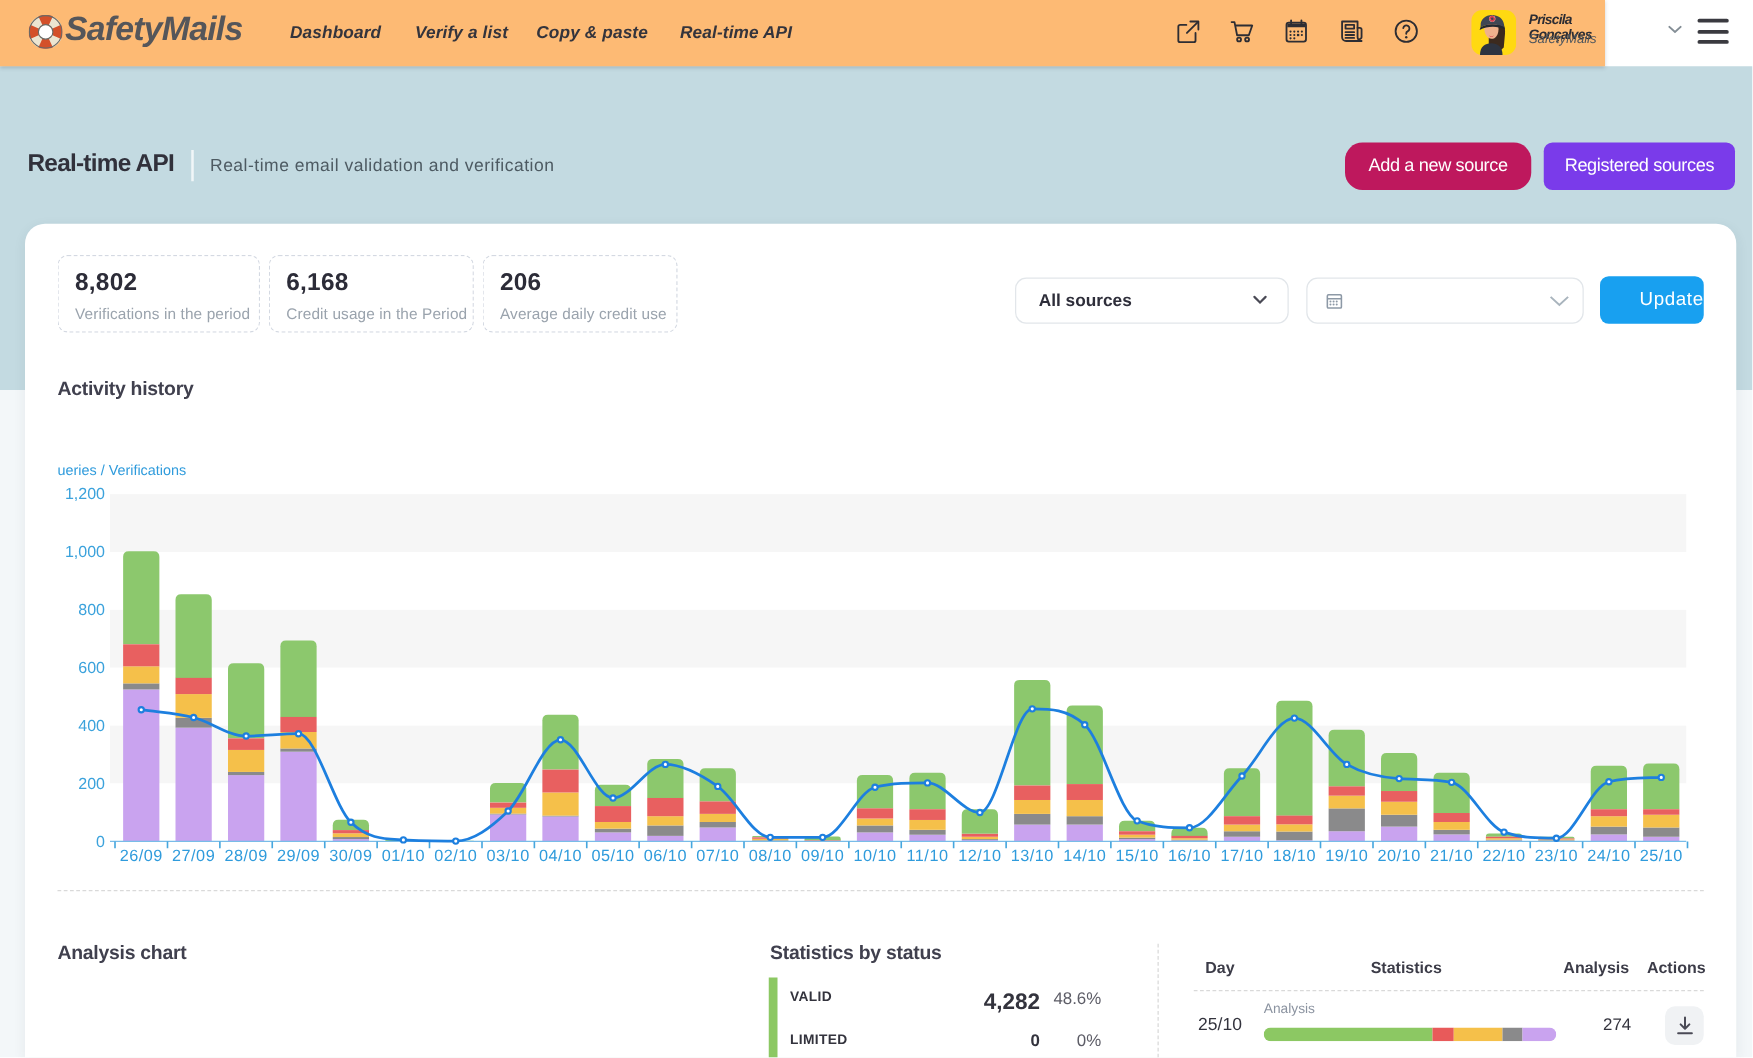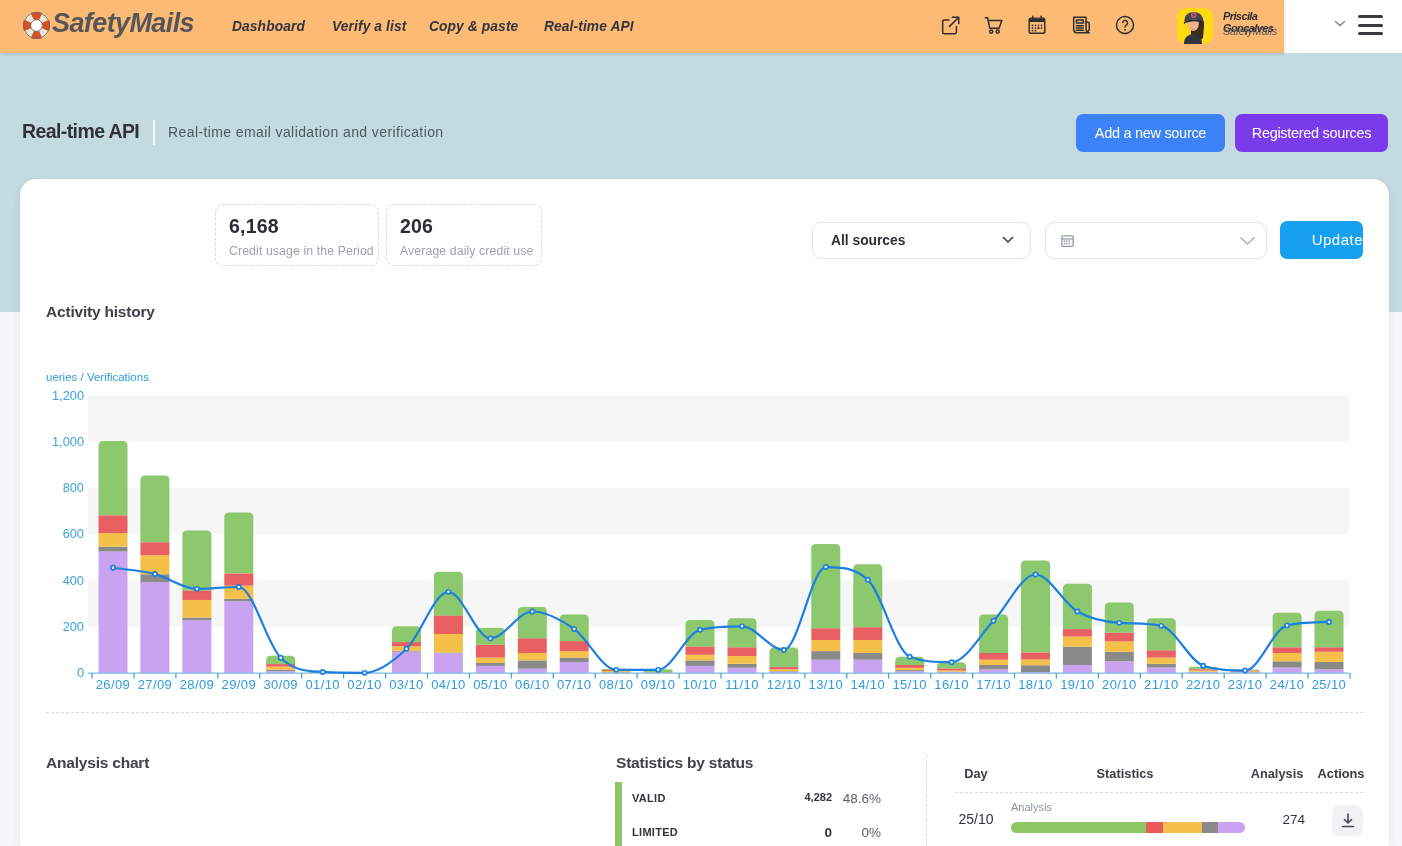--- a/index.html
+++ b/index.html
@@ -99,23 +99,27 @@
 <svg class="abs" style="left:1334px;top:20px;" width="12" height="7" viewBox="0 0 12 7">
       <path d="M1.5 1.5 L6 5.5 L10.5 1.5" fill="none" stroke="#848e96" stroke-width="1.6" stroke-linecap="round"></path>
     </svg>
 <div class="abs" style="left:1358px;top:15px;width:25px;height:3px;background:#3a3a40;border-radius:2px;"></div>
 <div class="abs" style="left:1358px;top:23.5px;width:25px;height:3px;background:#3a3a40;border-radius:2px;"></div>
 <div class="abs" style="left:1358px;top:32px;width:25px;height:3px;background:#3a3a40;border-radius:2px;"></div>
 </div>
 <div id="rt-title">Real-time API</div>
 <div class="abs" style="left:153px;top:120px;width:1.5px;height:25px;background:rgba(255,255,255,.75);z-index:3;"></div>
 <div id="rt-sub">Real-time email validation and verification</div>
-<div class="btn" style="left:1076px;width:149px;background:#3b82f6;">Add a new source</div>
+<div class="btn" style="left:1076px;width:149px;background:#be185d;border-radius:14px;">Add a new source</div>
 <div class="btn" style="left:1235px;width:153px;background:#7a3bea;">Registered sources</div>
 <div id="card">
+    <div class="sbox" style="left:26px;width:160px;">
+  <div class="snum">8,802</div>
+      <div class="slab">Verifications in the period</div>
+</div>
 <div class="sbox" style="left:195px;width:162px;">
   <div class="snum">6,168</div>
       <div class="slab">Credit usage in the Period</div>
 </div>
 <div class="sbox" style="left:366px;width:154px;">
   <div class="snum">206</div>
       <div class="slab">Average daily credit use</div>
 </div>
 <div class="fbox" style="left:792px;top:43px;width:217px;height:35px;">
   <div class="abs" style="left:18px;top:0;line-height:35px;font-size:13.8px;font-weight:bold;color:#2e2e3a;">All sources</div>
@@ -384,21 +388,21 @@
 <circle cx="1203.2" cy="665.69" r="2.1" fill="#fff" stroke="#1d7fdf" stroke-width="1.7"></circle>
 <circle cx="1245.1" cy="670.55" r="2.1" fill="#fff" stroke="#1d7fdf" stroke-width="1.7"></circle>
 <circle cx="1287.1" cy="625.41" r="2.1" fill="#fff" stroke="#1d7fdf" stroke-width="1.7"></circle>
 <circle cx="1329.0" cy="621.94" r="2.1" fill="#fff" stroke="#1d7fdf" stroke-width="1.7"></circle>
 </svg>
 <div class="abs" style="left:26px;top:533px;width:1317px;border-top:1px dashed #d9d9d9;"></div>
 <div class="abs h2" style="left:26px;top:575px;">Analysis chart</div>
 <div class="abs h2" style="left:596px;top:575px;">Statistics by status</div>
 <div class="abs" style="left:595px;top:603px;width:7px;height:64px;background:#8cc863;"></div>
 <div class="abs" style="left:612px;top:613px;font-size:11px;font-weight:bold;color:#33333d;letter-spacing:.3px;">VALID</div>
-<div class="abs" style="left:712px;top:612px;width:100px;text-align:right;font-size:11px;font-weight:bold;color:#33333d;">4,282</div>
+<div class="abs" style="left:712px;top:612px;width:100px;text-align:right;font-size:18px;font-weight:bold;color:#33333d;">4,282</div>
 <div class="abs" style="left:791px;top:612px;width:70px;text-align:right;font-size:13.5px;color:#5c5c66;">48.6%</div>
 <div class="abs" style="left:612px;top:647px;font-size:11px;font-weight:bold;color:#33333d;letter-spacing:.3px;">LIMITED</div>
 <div class="abs" style="left:712px;top:646px;width:100px;text-align:right;font-size:13.5px;font-weight:bold;color:#33333d;">0</div>
 <div class="abs" style="left:791px;top:646px;width:70px;text-align:right;font-size:13.5px;color:#5c5c66;">0%</div>
 <div class="abs" style="left:906px;top:576px;height:91px;border-left:1px dashed #d9d9d9;"></div>
 <div class="abs" style="left:916px;top:587px;width:80px;text-align:center;font-size:12.8px;font-weight:bold;color:#3c3c48;">Day</div>
 <div class="abs" style="left:1045px;top:587px;width:120px;text-align:center;font-size:12.8px;font-weight:bold;color:#3c3c48;">Statistics</div>
 <div class="abs" style="left:1197px;top:587px;width:120px;text-align:center;font-size:12.8px;font-weight:bold;color:#3c3c48;">Analysis</div>
 <div class="abs" style="left:1281px;top:587px;width:80px;text-align:center;font-size:12.8px;font-weight:bold;color:#3c3c48;">Actions</div>
 <div class="abs" style="left:935px;top:613px;width:408px;border-top:1px dashed #d9d9d9;"></div>

